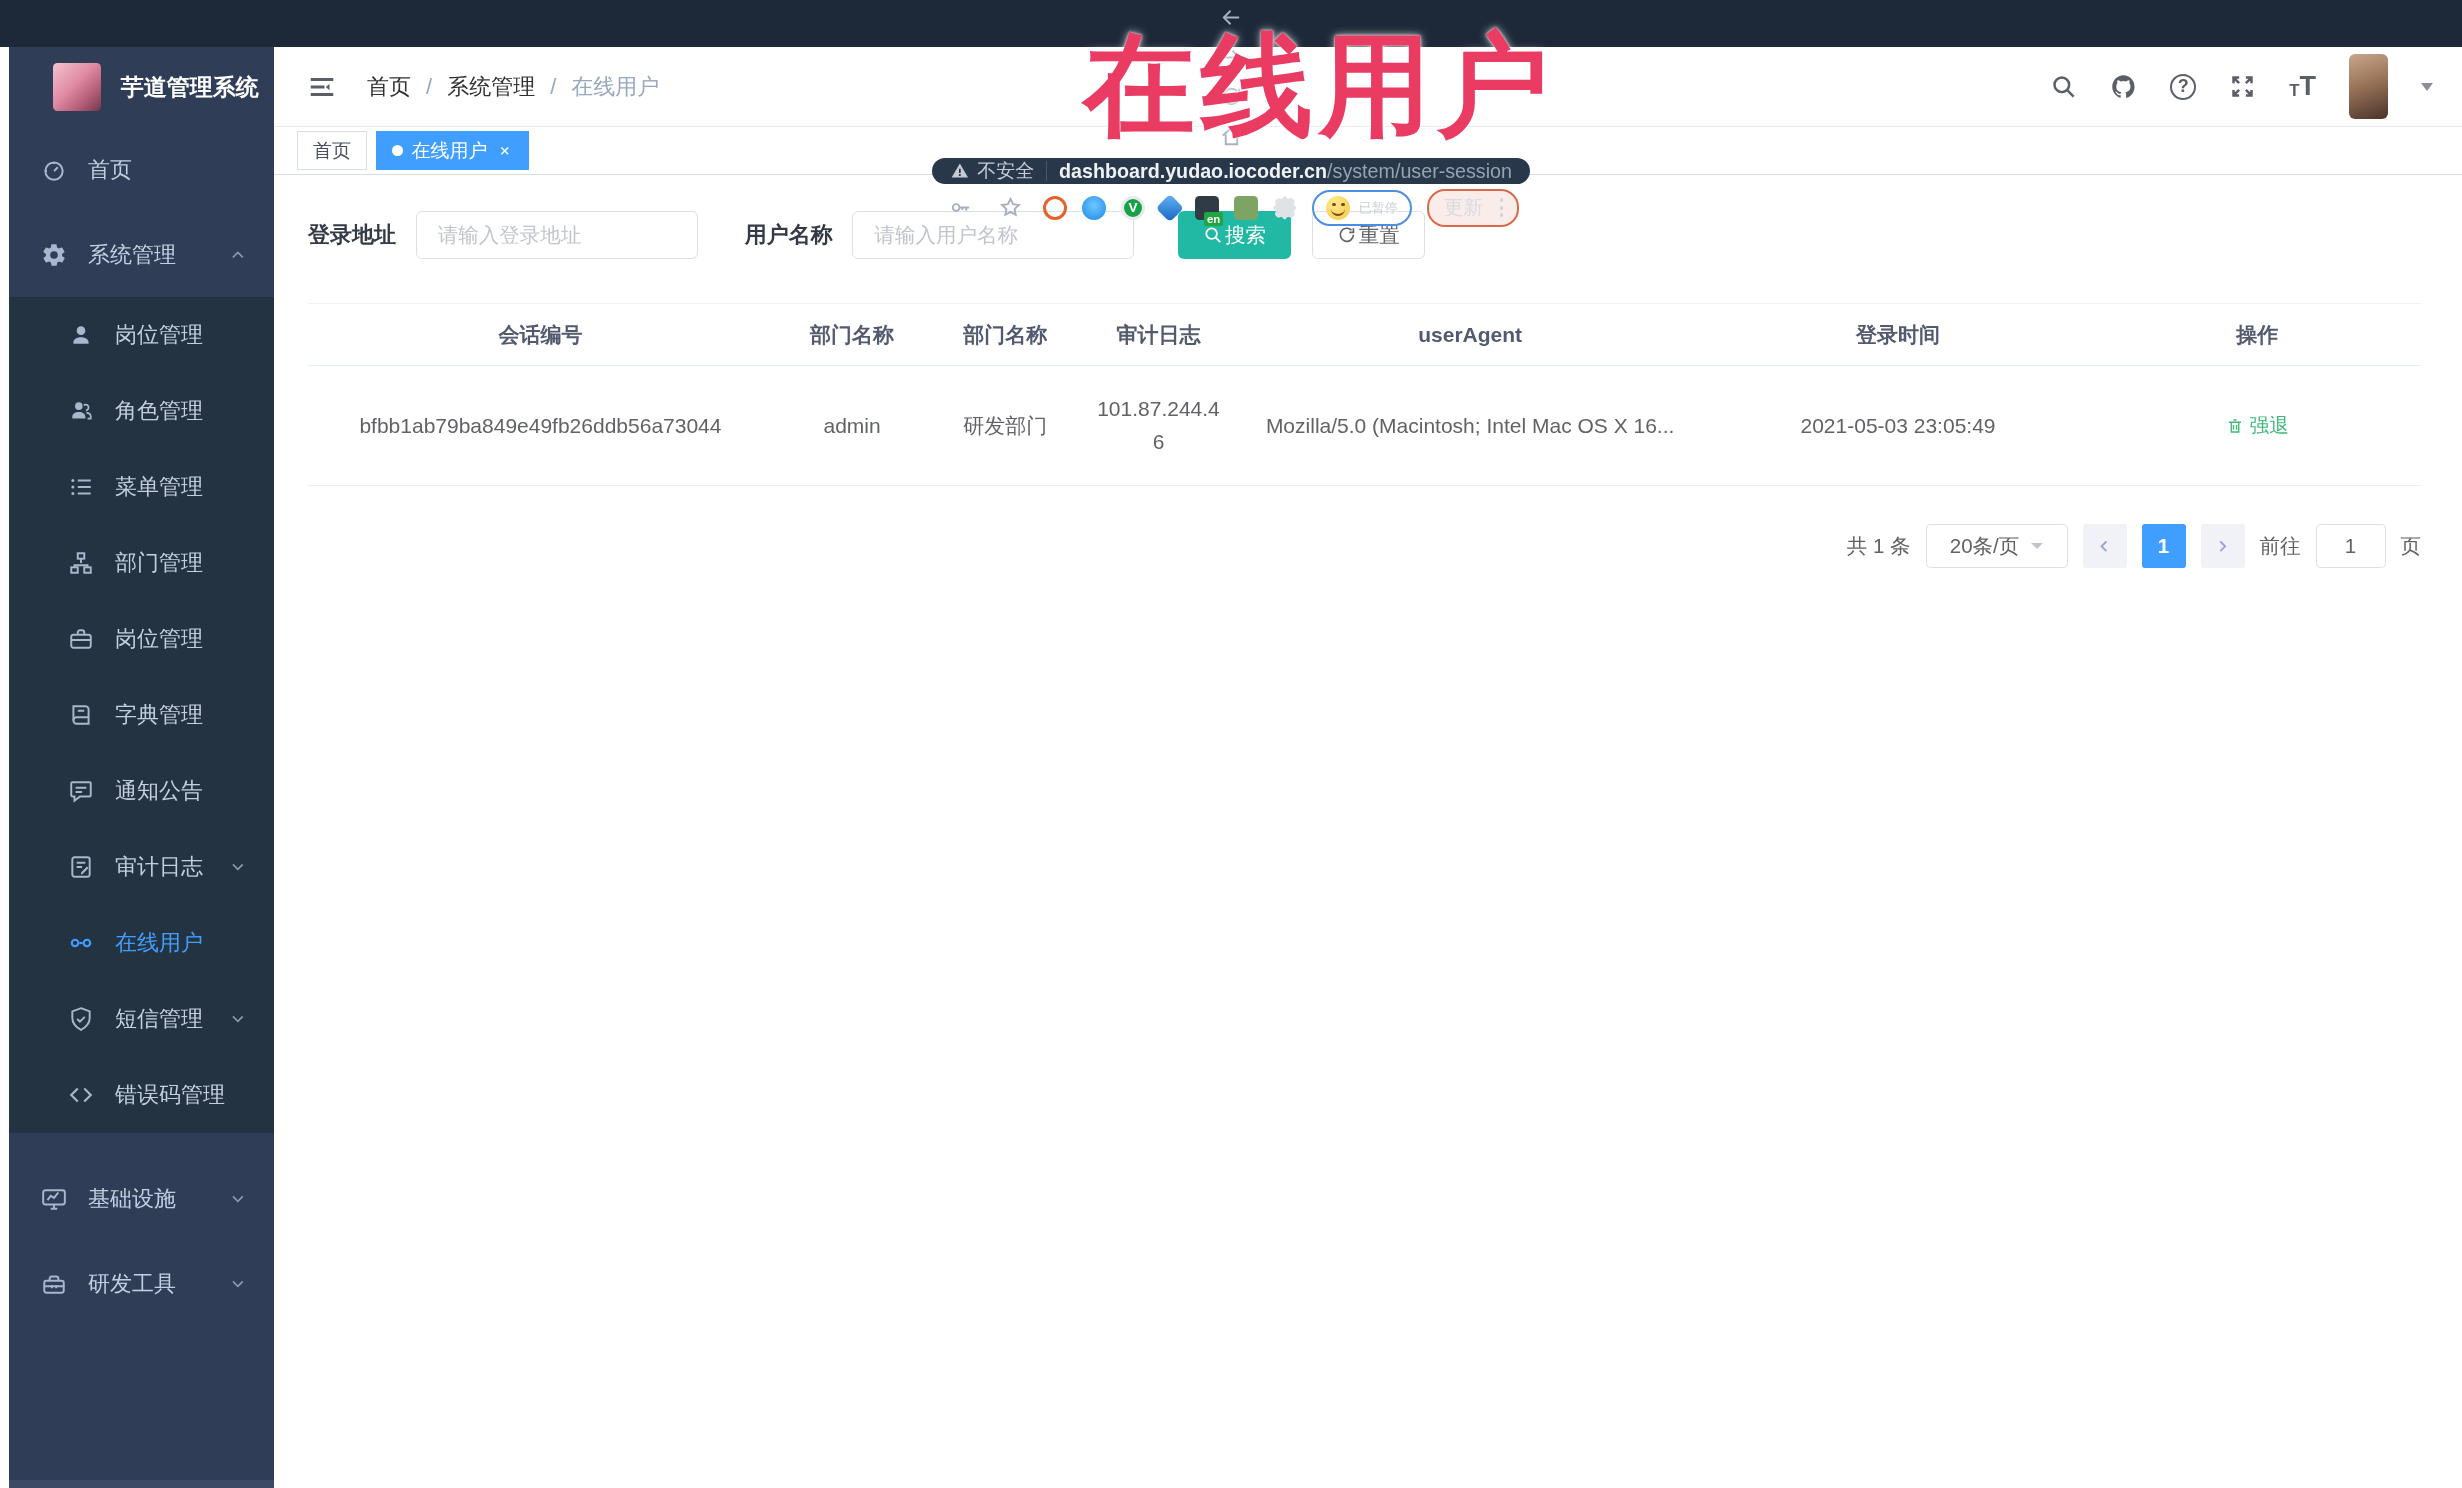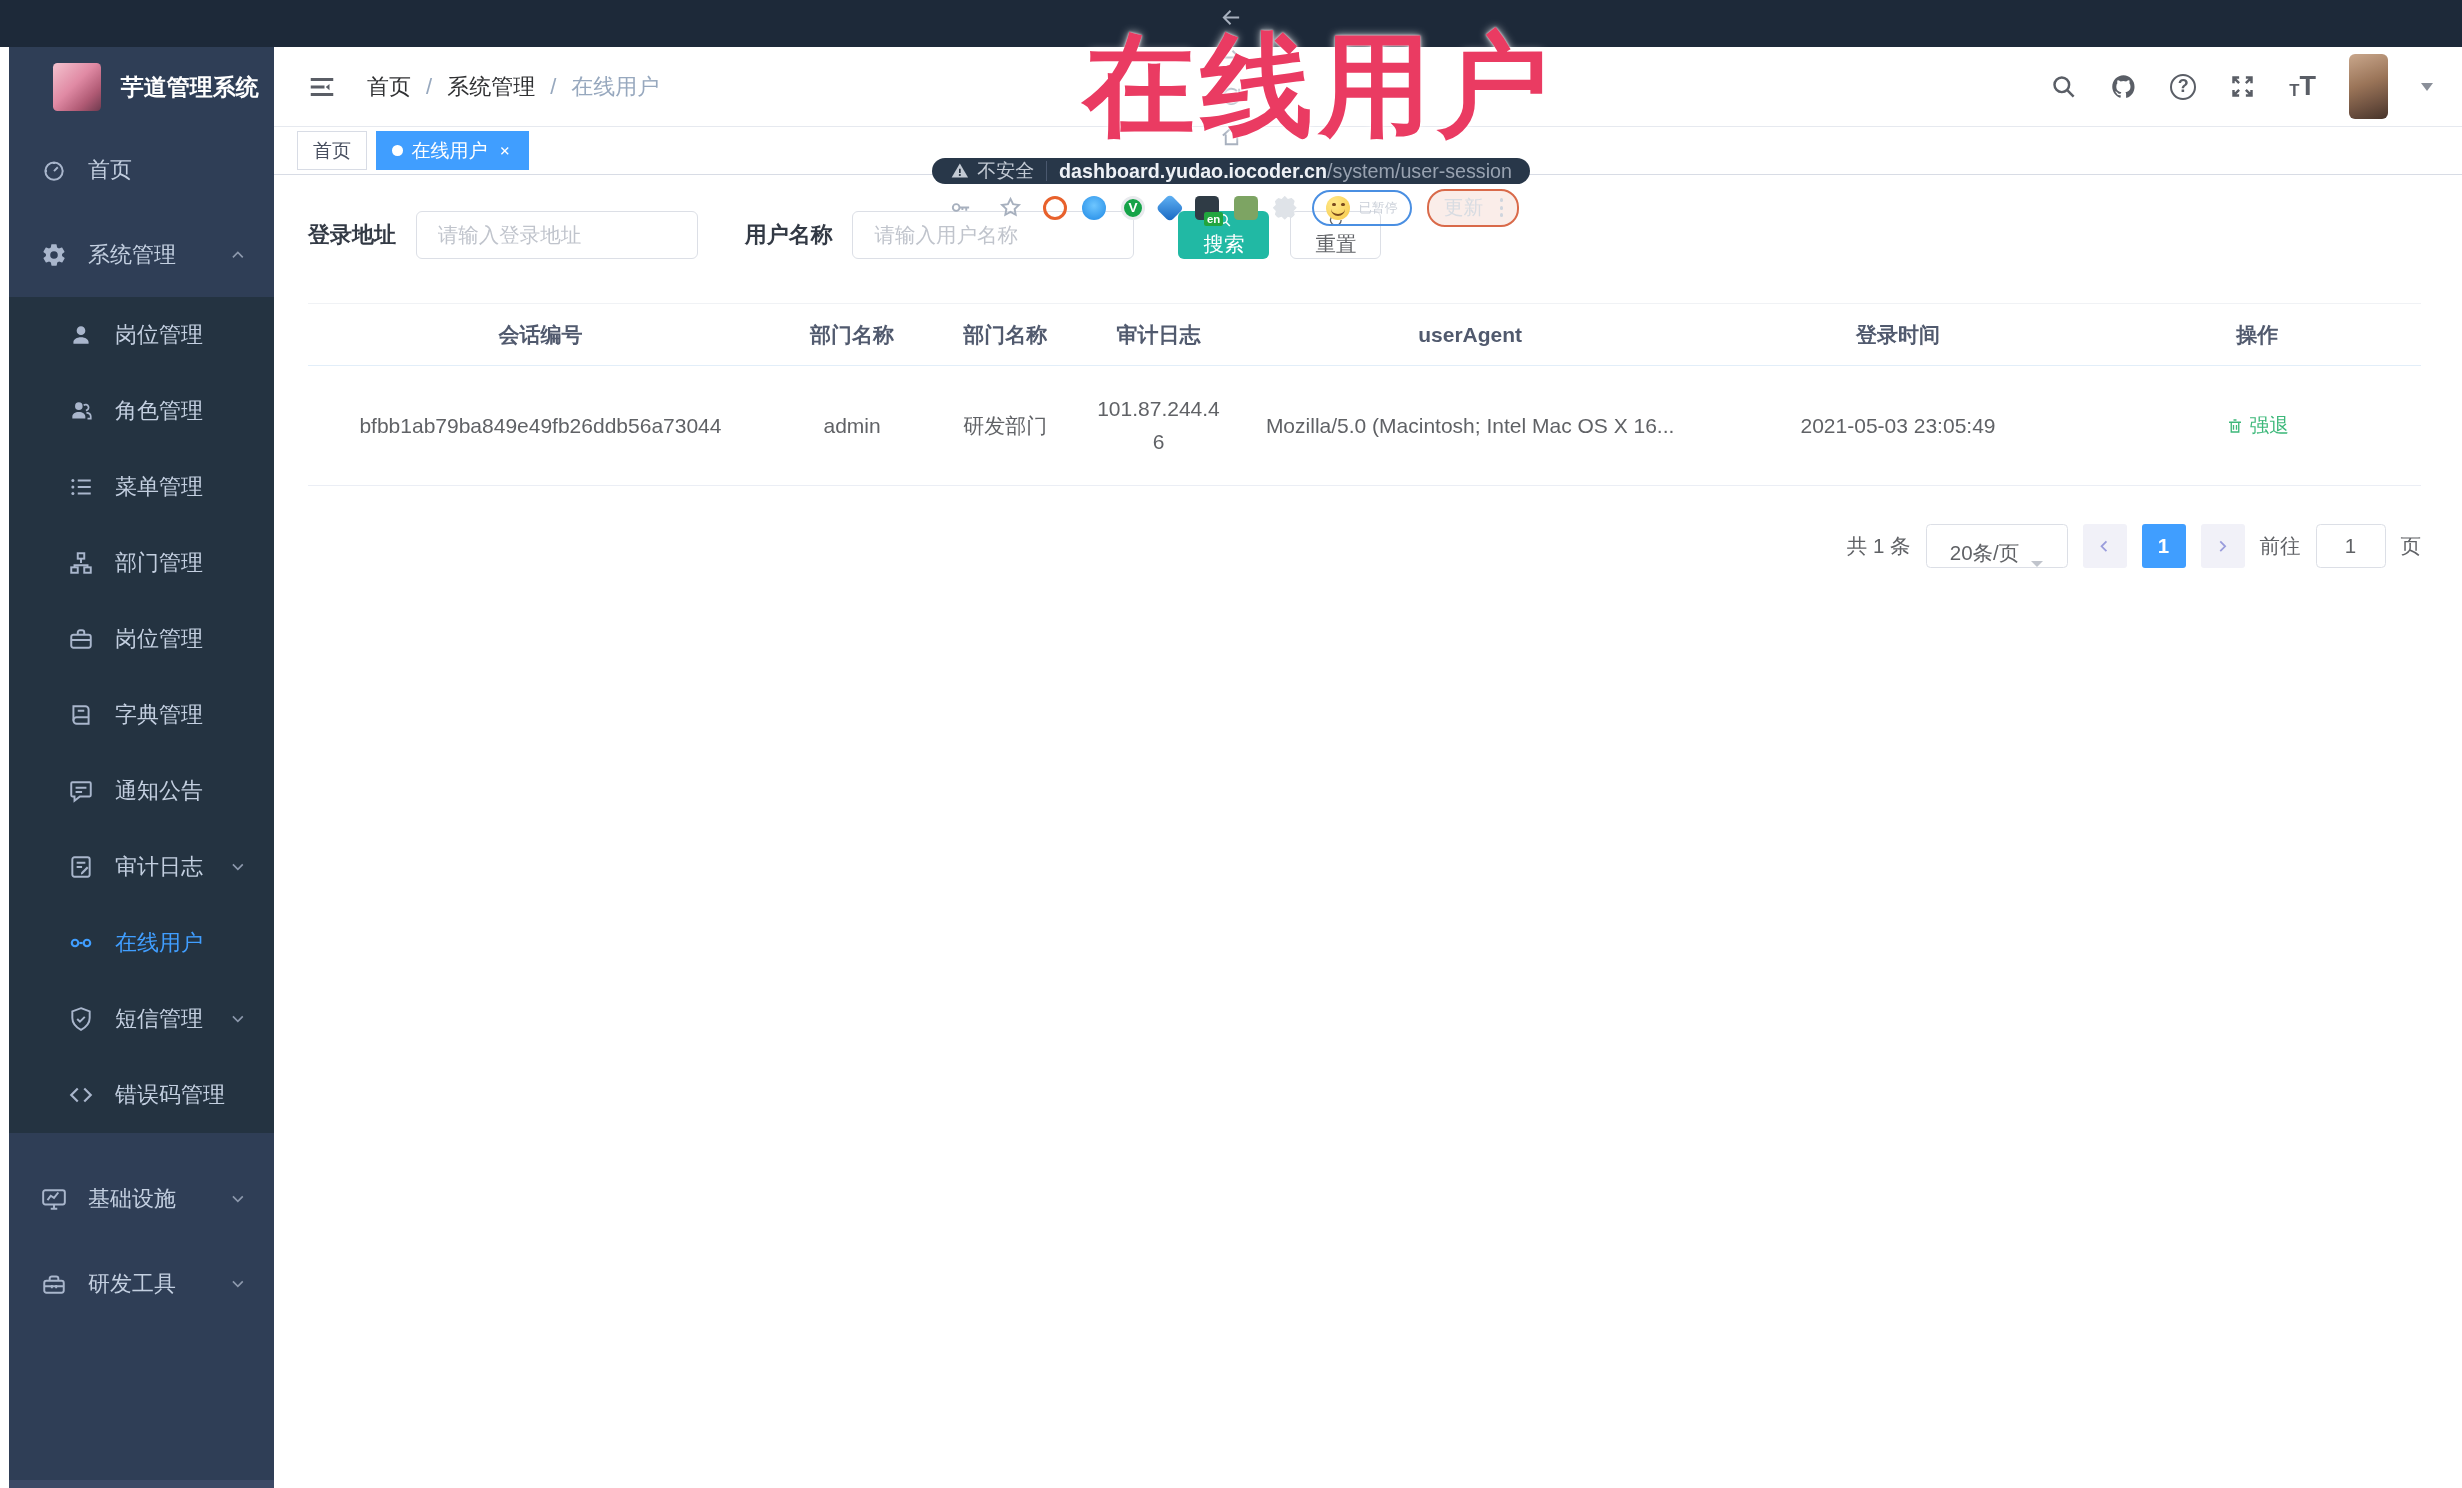--- a/index.html
+++ b/index.html
@@ -85,36 +85,36 @@
   .tag-close { width:16.7px; height:16.7px; color:#fff; display:flex; align-items:center; justify-content:center; }
   .tag-close svg { width:13.6px; height:13.6px; }
 
   
   .content { flex:1; padding:36px 41px 0 34px; background:#fff; }
   .filter-row { display:flex; align-items:center; margin-bottom:44px; }
   .f-label { font-size:22px; font-weight:700; color:#333a45; margin-right:19.7px; white-space:nowrap; }
   .f-label.second { margin-left:47px; }
   .f-input { width:282px; height:48px; border:0.8px solid #dcdfe6; border-radius:6px; padding:0 21px; font-size:20.5px; color:#606266; outline:none; background:#fff; }
   .f-input::placeholder { color:#c0c4cc; }
-  .btn { height:48px; border-radius:6px; font-size:20.5px; display:inline-flex; align-items:center; gap:2px; padding:0 24px; cursor:pointer; border:0.8px solid transparent; font-family:inherit;flex-direction:column; }
+  .btn { height:48px; border-radius:6px; font-size:20.5px; display:inline-flex; align-items:center; gap:2px; padding:0 24px; cursor:pointer; border:0.8px solid transparent; font-family:inherit; }
   .btn svg { width:19.7px; height:19.7px; }
   .btn-search { background:#21b9a4; color:#fff; margin-left:44px; }
   .btn-reset { background:#fff; color:#606266; border-color:#dcdfe6; margin-left:21px; }
 
   table.grid { width:100%; border-collapse:collapse; table-layout:fixed; }
   .grid th { font-size:21px; color:#515a6e; font-weight:700; padding:16.7px 6px; text-align:center; border-top:0.8px solid #f0f2f5; border-bottom:1.5px solid #e2eef9; white-space:nowrap; }
   .grid td { font-size:21px; color:#606266; padding:27px 6px; text-align:center; border-bottom:0.8px solid #ebeef5; }
   .cell-wrap { display:inline-block; max-width:129px; word-break:break-all; line-height:1.55; }
   .ua-cell, .session-cell { white-space:nowrap; overflow:hidden; text-overflow:ellipsis; }
   .action-link { color:#3db87a; font-size:19.7px; display:inline-flex; align-items:center; gap:6px; cursor:pointer; }
   .action-link svg { width:18px; height:18px; }
 
   .pagination { display:flex; align-items:center; justify-content:flex-end; gap:15px; margin-top:38px; font-size:20.5px; color:#606266; }
   .pg-total { white-space:nowrap; }
-  .page-size-select { width:142px; height:44px; border:0.8px solid #dcdfe6; border-radius:4.5px; display:flex; align-items:flex-end; justify-content:center; gap:12px; color:#606266; cursor:pointer; background:#fff; }
+  .page-size-select { width:142px; height:44px; border:0.8px solid #dcdfe6; border-radius:4.5px; display:flex; align-items:center; justify-content:center; gap:12px; color:#606266; cursor:pointer; background:#fff; }
   .select-caret { width:0; height:0; border-left:6px solid transparent; border-right:6px solid transparent; border-top:6.8px solid #c0c4cc; }
   .pg-btn { width:44px; height:44px; border-radius:3px; background:#f1f1f8; color:#9a9ddc; display:flex; align-items:center; justify-content:center; cursor:pointer; }
   .pg-btn svg { width:16.7px; height:16.7px; }
   .pg-current { width:44px; height:44px; border-radius:3px; background:#409eff; color:#fff; font-weight:700; display:flex; align-items:center; justify-content:center; cursor:pointer; }
   .goto-label, .page-unit { white-space:nowrap; }
   .goto-input { width:70px; height:44px; border:0.8px solid #dcdfe6; border-radius:4.5px; text-align:center; font-size:20.5px; color:#606266; outline:none; }
 
   
   .watermark { position:absolute; left:1083px; top:10.6px; z-index:30; font-size:112px; font-weight:700; letter-spacing:6px; color:#ea3b62; white-space:nowrap; pointer-events:none;
                text-shadow:0 0 2.3px rgba(255,255,255,.95), 0 0 9px rgba(255,255,255,.8); }

